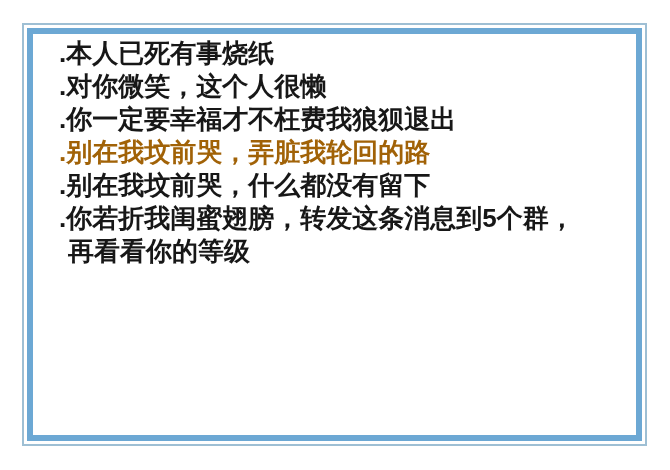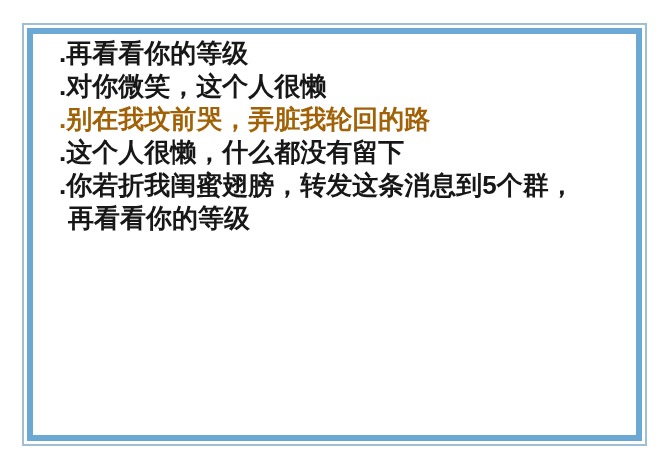--- a/index.html
+++ b/index.html
@@ -48,19 +48,20 @@
   }
 </style>
 </head>
 <body>
 
 <div class="frame-outer" style="border-color: rgb(158, 191, 212);">
   <div class="frame-inner" style="border-color: rgb(108, 168, 212);"></div>
 </div>
 
 <div class="quote-list">
-  <div class="quote-line" style="color: rgb(23, 23, 23);">.再看看你的等级</div>
+  <div class="quote-line" style="color: rgb(23, 23, 23);">.本人已死有事烧纸</div>
   <div class="quote-line" style="color: rgb(23, 23, 23);">.对你微笑，这个人很懒</div>
+  <div class="quote-line" style="color: rgb(23, 23, 23);">.你一定要幸福才不枉费我狼狈退出</div>
   <div class="quote-line" style="color: #a16207;">.别在我坟前哭，弄脏我轮回的路</div>
-  <div class="quote-line" style="color: rgb(23, 23, 23);">.这个人很懒，什么都没有留下</div>
+  <div class="quote-line" style="color: rgb(23, 23, 23);">.别在我坟前哭，什么都没有留下</div>
   <div class="quote-line" style="color: rgb(23, 23, 23);">.你若折我闺蜜翅膀，转发这条消息到5个群，</div>
   <div class="quote-line continuation" style="color: rgb(23, 23, 23);">再看看你的等级</div>
 </div>
 
 </body></html>

